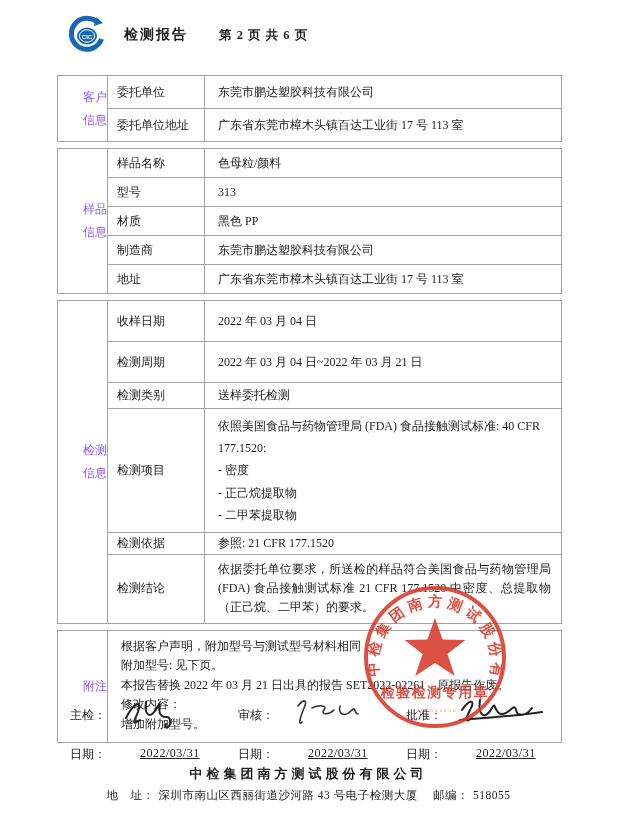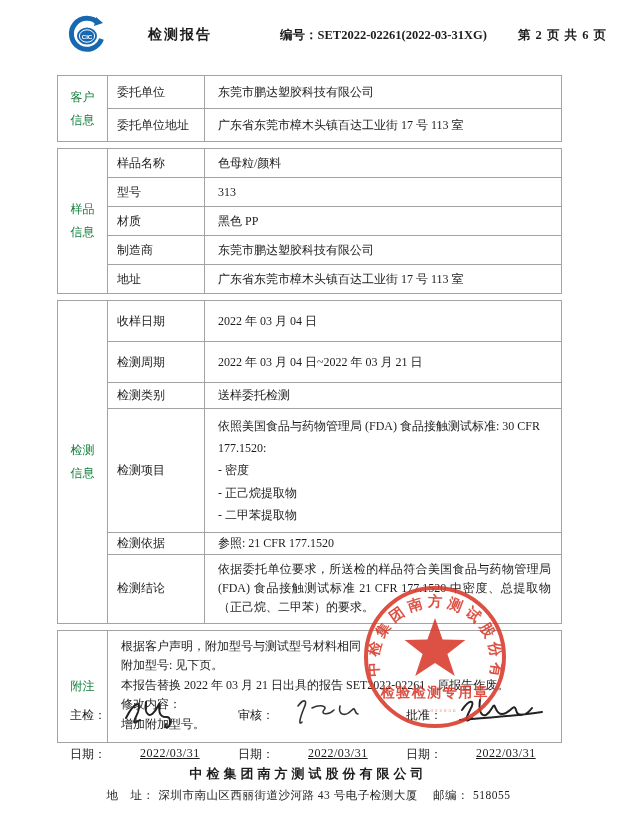--- a/index.html
+++ b/index.html
@@ -7,30 +7,30 @@
   body {
     width:617px; height:840px;
     font-family:"Liberation Serif","DejaVu Serif",serif;
     color:#1c1c1c; position:relative; overflow:hidden;
   }
   .page { width:617px; height:840px; position:relative; }
 
   
   .hdr { display:flex; align-items:center; height:62px; padding-top:8px; }
   .logo { margin-left:66px; width:40px; height:42px; flex:0 0 auto; }
-  .hdr-title { margin-left:42px; font-size:14px; font-weight:bold; letter-spacing:2px; }
+  .hdr-title { margin-left:18px; font-size:14px; font-weight:bold; letter-spacing:2px; }
   .hdr-no { margin-left:68px; font-size:12.5px; font-weight:bold; }
   .hdr-page { margin-left:31px; font-size:12.5px; font-weight:bold; letter-spacing:1px; }
 
   
   .tbl-wrap { position:absolute; left:57px; top:75px; width:505px; }
   table { border-collapse:collapse; width:505px; table-layout:fixed; }
   table + table { margin-top:6px; }
   td { border:1px solid #a3a3a3; font-size:12px; vertical-align:middle; }
-  .c-group { width:50px; text-align:center; white-space:pre-line; line-height:1.9; color:#15803d; }
+  .c-group { width:50px; text-align:right; white-space:pre-line; line-height:1.9; color:#8b5cf6; }
   .c-label { width:97px; padding-left:9px; }
   .c-value { padding-left:13px; padding-right:10px; }
   .h33 td { height:33px; }
   .h31 td { height:29px; }
   .h25 td { height:41px; }
   .h26 td { height:26px; }
   .h22 td { height:22px; }
   .multiline { white-space:pre-line; line-height:1.85; padding-top:6px; padding-bottom:6px; }
   .conclusion { line-height:1.6; text-align:justify; padding-top:5px; padding-bottom:5px; }
   .notes-cell { padding:6px 10px 8px 13px; }
@@ -67,23 +67,20 @@
 
   <div class="hdr">
     <svg class="logo" viewBox="0 0 40 42">
       <path d="M 32.5 9.5 A 15.5 15.5 0 1 0 35.5 25" fill="none" stroke="#1668b0" stroke-width="5"></path>
       <path d="M 30 3 L 37 9 L 28 12 Z" fill="#1668b0"></path>
       <ellipse cx="21" cy="22" rx="10" ry="8.6" fill="#1668b0"></ellipse>
       <ellipse cx="21" cy="22" rx="7.6" ry="6.2" fill="none" stroke="#ffffff" stroke-width="1"></ellipse>
       <text x="21" y="24.7" text-anchor="middle" fill="#ffffff" font-size="6.2" font-weight="bold" font-family="'Liberation Sans',sans-serif">CIC</text>
     </svg>
     <div class="hdr-title">检测报告</div>
-    <div class="hdr-no">
-      <span>编号：</span><span>SET2022-02261(2022-03-31XG)</span>
-    </div>
     <div class="hdr-page">第 2 页 共 6 页</div>
   </div>
 
   <div class="tbl-wrap">
 
     <table>
       <tbody>
           <tr class="h33">
         <td class="c-group" rowspan="2">客户
 信息</td>
@@ -135,21 +132,21 @@
       <tr class="h25">
         <td class="c-label">检测周期</td>
         <td class="c-value">2022 年 03 月 04 日~2022 年 03 月 21 日</td>
       </tr>
       <tr class="h26">
         <td class="c-label">检测类别</td>
         <td class="c-value">送样委托检测</td>
       </tr>
       <tr>
         <td class="c-label">检测项目</td>
-        <td class="c-value multiline">依照美国食品与药物管理局 (FDA) 食品接触测试标准: 30 CFR 177.1520:
+        <td class="c-value multiline">依照美国食品与药物管理局 (FDA) 食品接触测试标准: 40 CFR 177.1520:
 - 密度
 - 正己烷提取物
 - 二甲苯提取物</td>
       </tr>
       <tr class="h22">
         <td class="c-label">检测依据</td>
         <td class="c-value">参照: 21 CFR 177.1520</td>
       </tr>
       <tr>
         <td class="c-label">检测结论</td>

